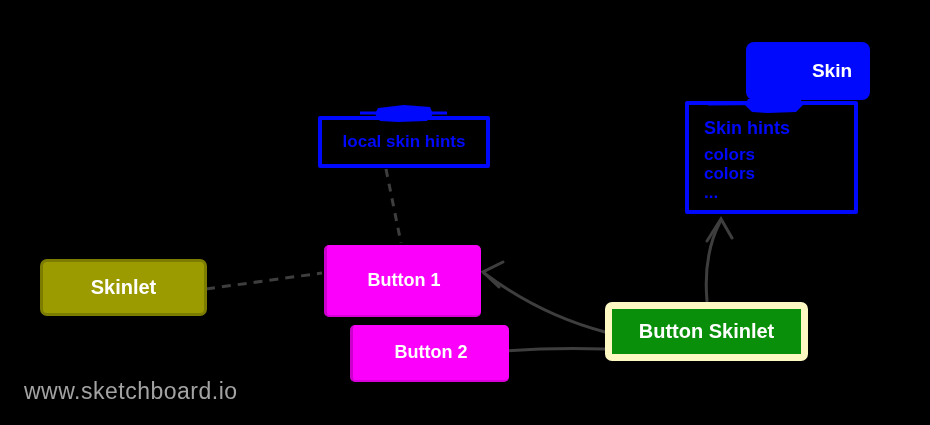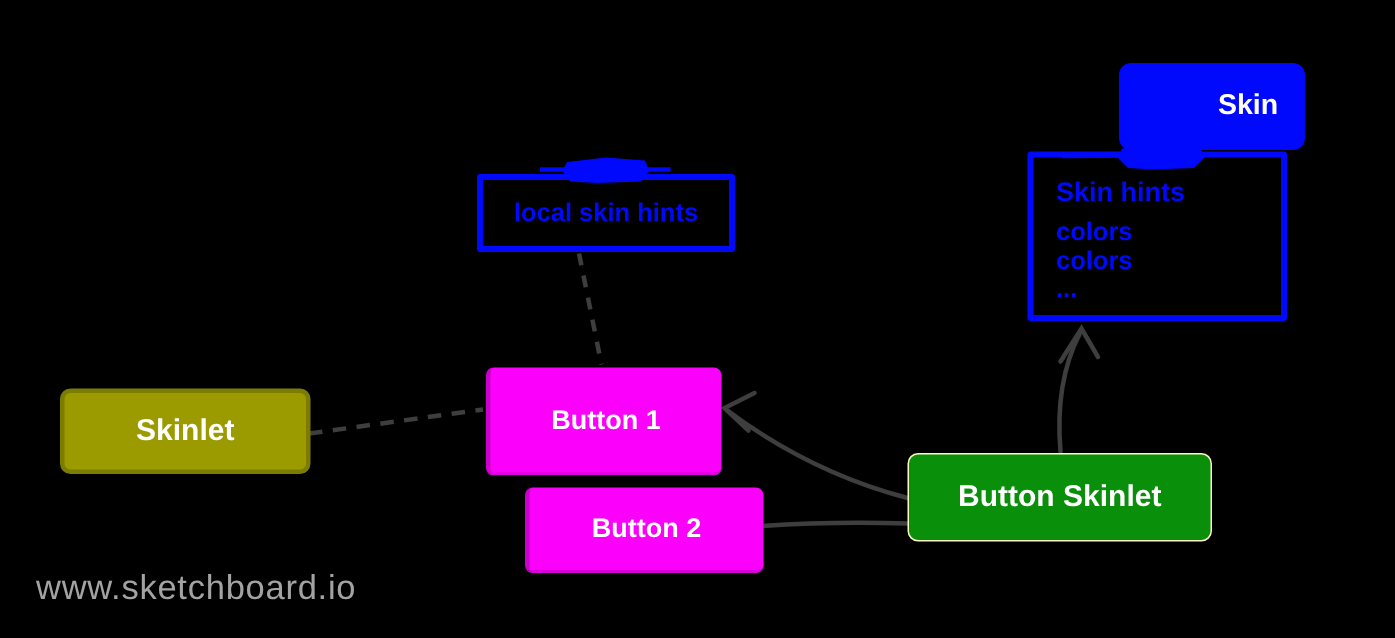--- a/index.html
+++ b/index.html
@@ -50,21 +50,21 @@
     background:#FB00FB;border-left:3px solid #CC00CC;border-bottom:2px solid #D800D8;border-radius:5px;
   }
   .btn2{
     left:318px;top:325px;width:159px;height:57px;
     background:#FB00FB;border-left:3px solid #CC00CC;border-bottom:2px solid #D800D8;border-radius:5px;margin-left:32px;
   }
   .btn1 .lbl,.btn2 .lbl{font-size:18px;}
 
   .skinlet{
     left:605px;top:302px;width:203px;height:59px;
-    background:#0A8F0A;border:1px solid #fef9c3;border-radius:7px;
+    background:#0A8F0A;border:7px solid #fef9c3;border-radius:7px;
   }
   .skinlet .lbl{font-size:20px;}
 
   .watermark{
     position:absolute;left:24px;top:378px;z-index:2;
     color:#a3a3a3;font-size:23px;font-weight:normal;letter-spacing:0.5px;
   }
 </style>
 </head>
 <body>

